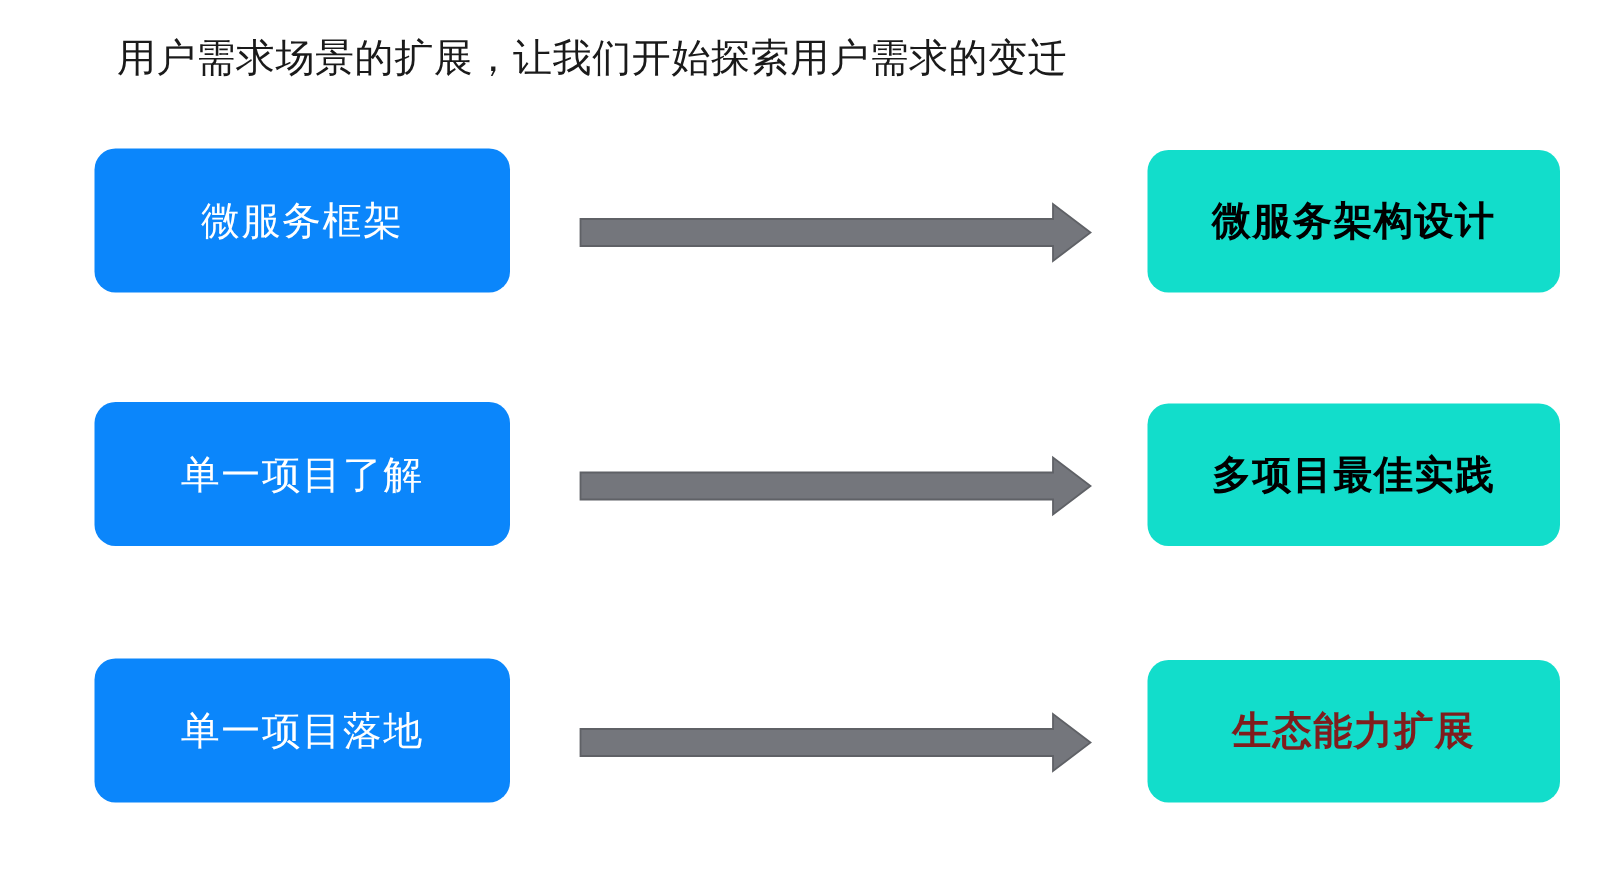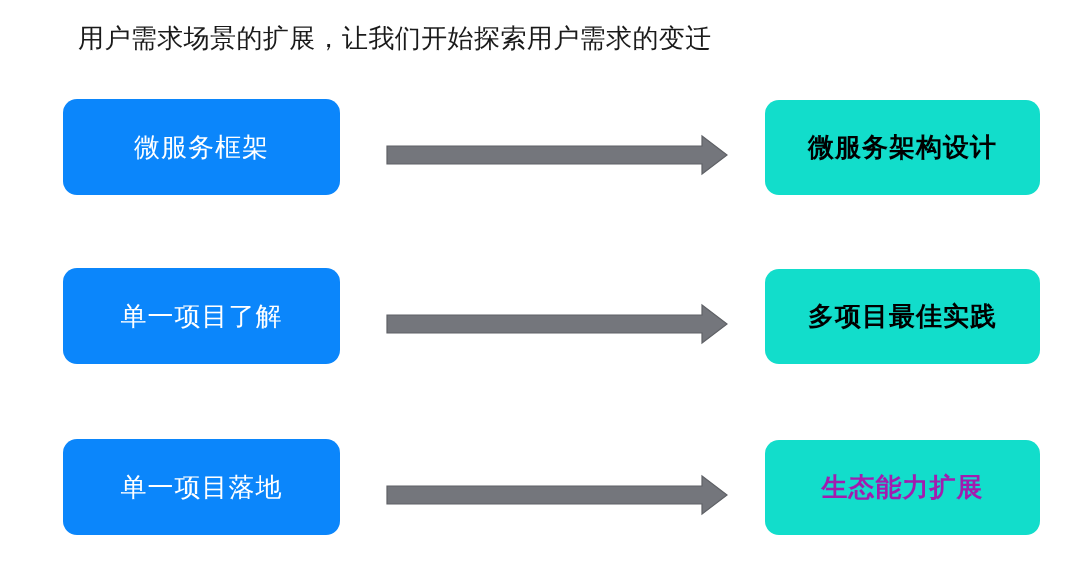--- a/index.html
+++ b/index.html
@@ -148,18 +148,18 @@
     <div class="node node-from" style="background: rgb(11, 134, 251); color: rgb(255, 255, 255);">
       <span class="node-label">单一项目落地</span>
     </div>
 
     <div class="arrow">
       <svg viewBox="0 0 342 40" xmlns="http://www.w3.org/2000/svg">
         <polygon points="1,11 316,11 316,1 341,20 316,39 316,29 1,29" fill="#74767c" stroke="#5f6166" stroke-width="1.2" stroke-linejoin="miter"></polygon>
       </svg>
     </div>
 
-    <div class="node node-to" style="background: rgb(18, 221, 203); color: #a21caf;">
+    <div class="node node-to" style="background: rgb(18, 221, 203); color: #7f1d1d;">
       <span class="node-label">生态能力扩展</span>
     </div>
   </div>
 
 </div>
 
 </body></html>

